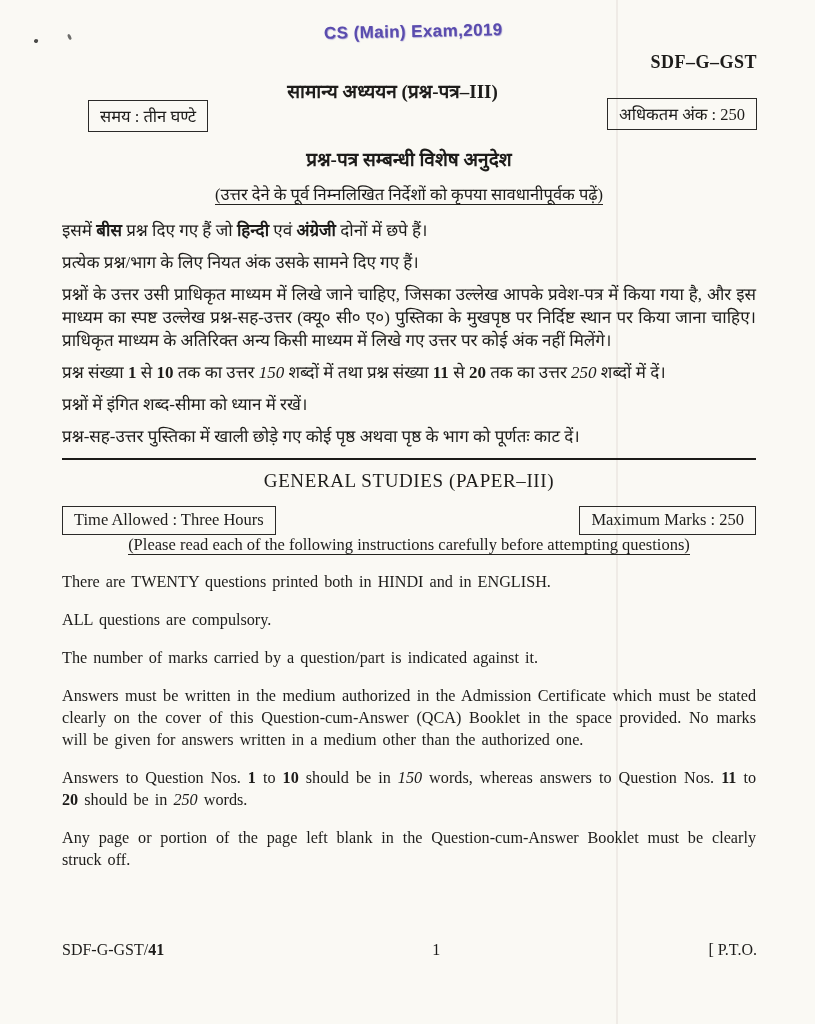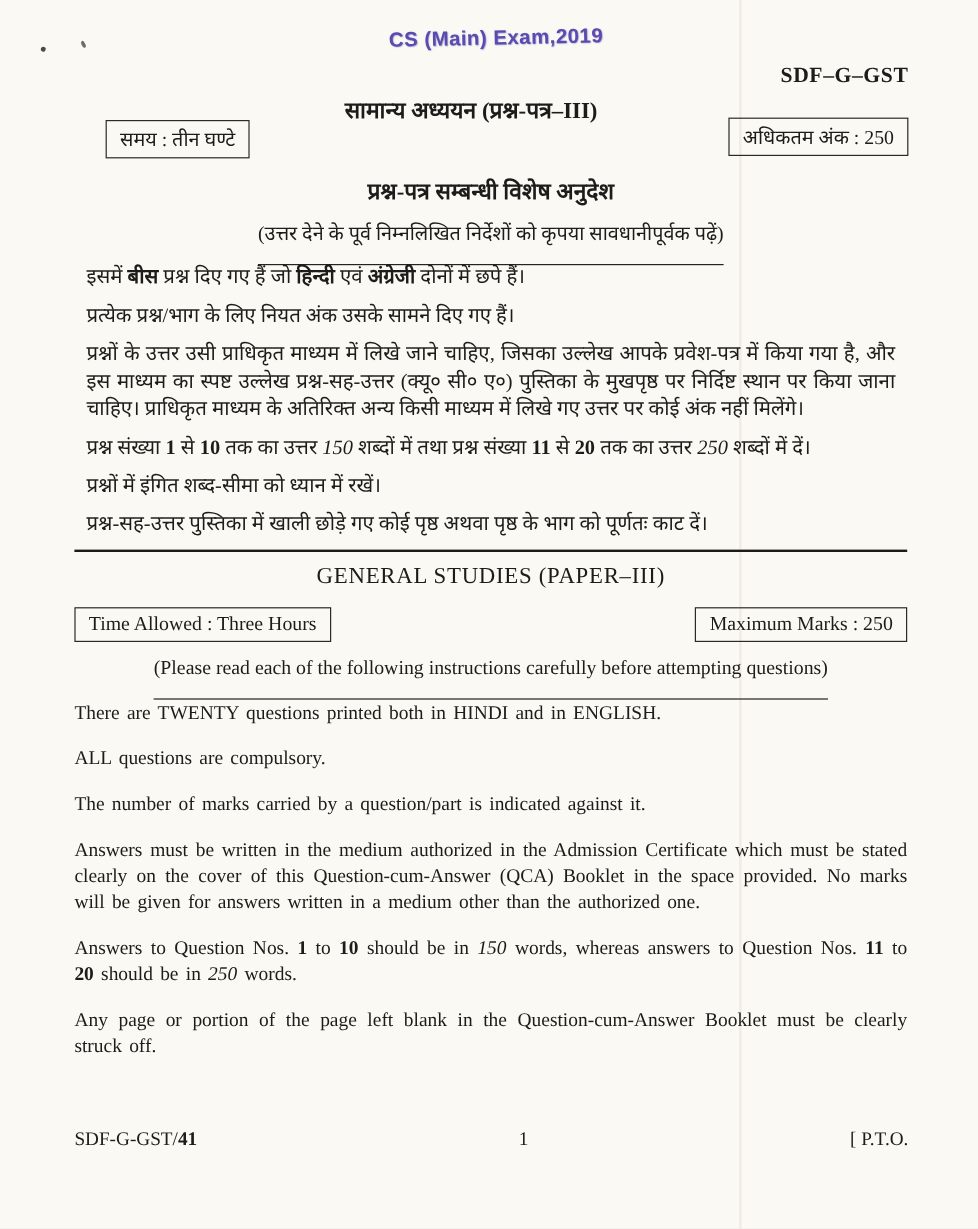--- a/index.html
+++ b/index.html
@@ -38,26 +38,26 @@
     padding:3px 11px 4px;
     font-size:16.5px;
     background:transparent;
     white-space:nowrap;
   }
   .box-time-hi{position:absolute;left:88px;top:100px;}
   .box-marks-hi{position:absolute;right:58px;top:98px;}
   .content{position:absolute;left:62px;top:146px;width:694px;}
   .hi-heading{text-align:center;font-weight:bold;font-size:19px;margin:0 0 10px;}
   .subheading-wrap{text-align:center;margin:0 0 14px;}
-  .underlined{border-bottom:1.6px solid #24231f;padding-bottom:16px;}
+  .underlined{border-bottom:1.6px solid #24231f;padding-bottom:0;}
   .hi-subheading{font-size:16.5px;}
-  .hp{margin:0 10px 9px;font-size:17px;line-height:23px;text-align:justify;}
+  .hp{margin:0 0 9px;font-size:17px;line-height:23px;text-align:justify;}
   .rule{border:none;border-top:2.6px solid #1c1b19;margin:10px 0 0;}
   .en-title{text-align:center;font-size:19px;letter-spacing:.6px;margin:10px 0 0;}
-  .boxrow{display:flex;justify-content:space-between;align-items:center;margin:14px 0 12px;}
+  .boxrow{display:flex;justify-content:space-between;align-items:center;margin:14px 0 0;}
   .en-heading{text-align:center;font-weight:bold;font-size:16.5px;letter-spacing:.4px;margin:17px 0 6px;}
   .en-subheading{font-size:16.5px;}
   .en-paras{margin-top:9px;}
   .ep{margin:16px 0 7px;font-size:16.2px;line-height:22px;text-align:justify;word-spacing:2px;}
   .b{font-weight:bold;}
   .i{font-style:italic;}
   .footer{
     position:absolute;left:62px;right:58px;top:941px;
     display:flex;justify-content:space-between;align-items:baseline;
     font-size:16px;

